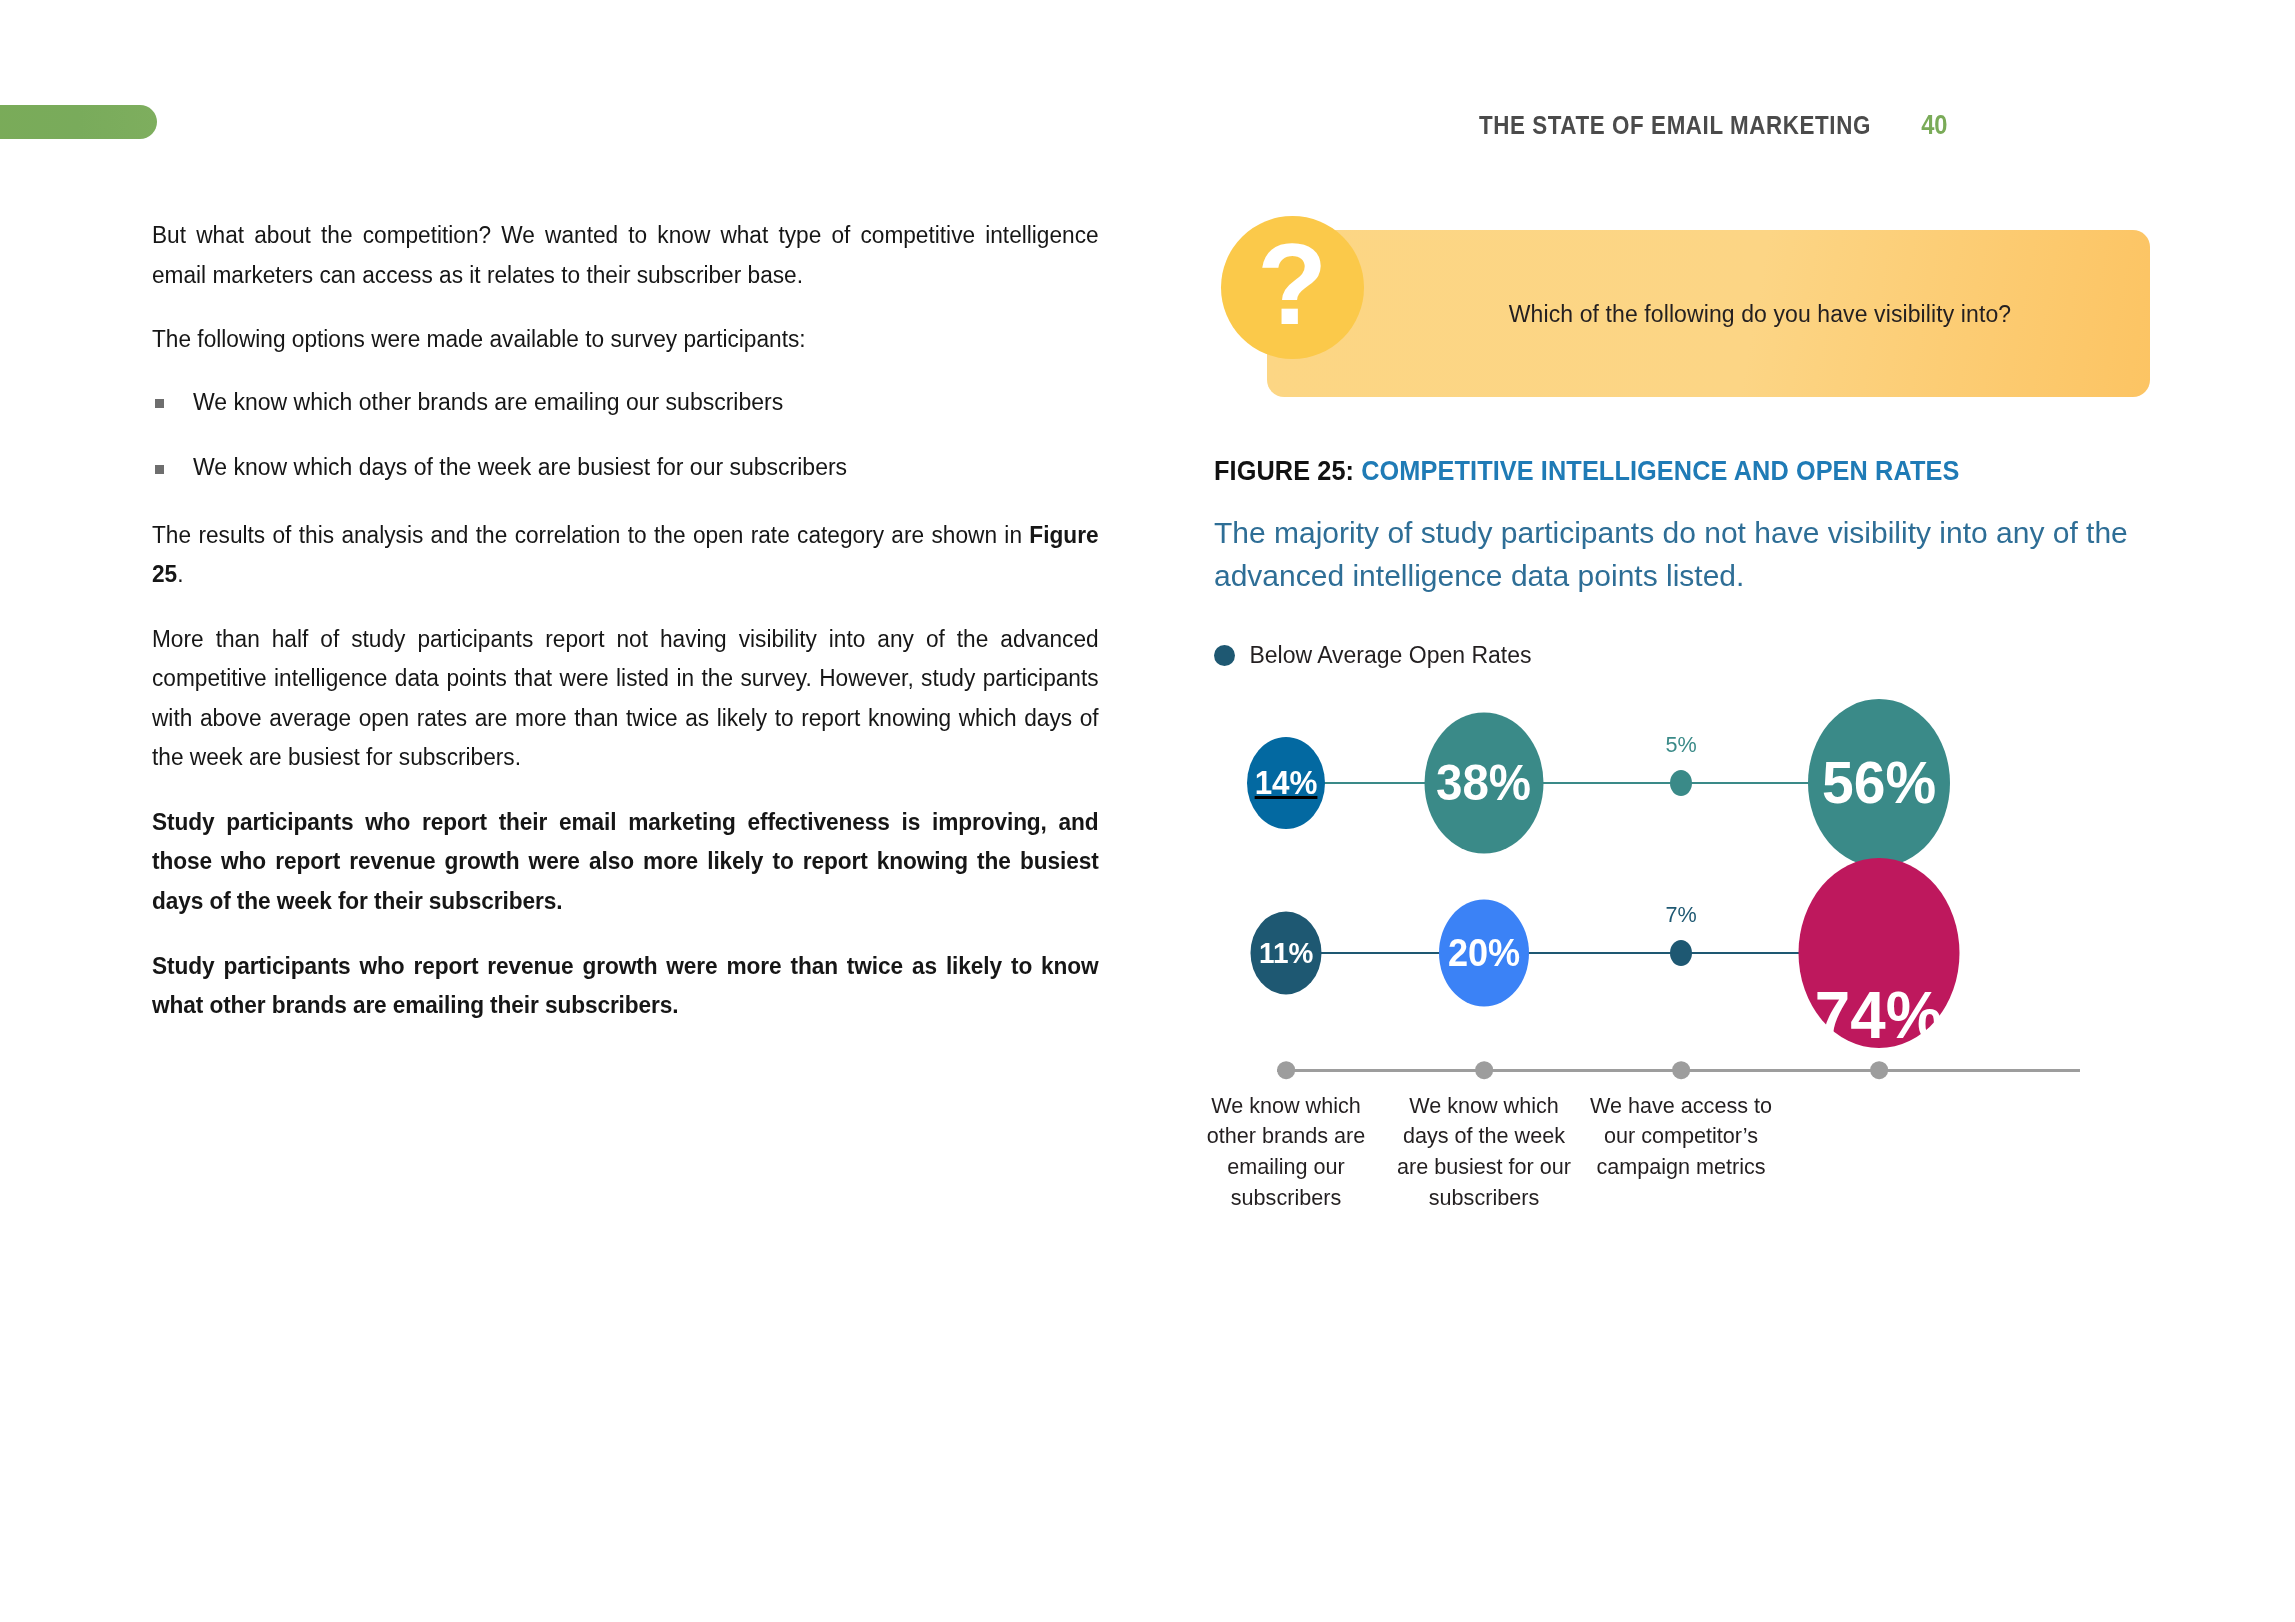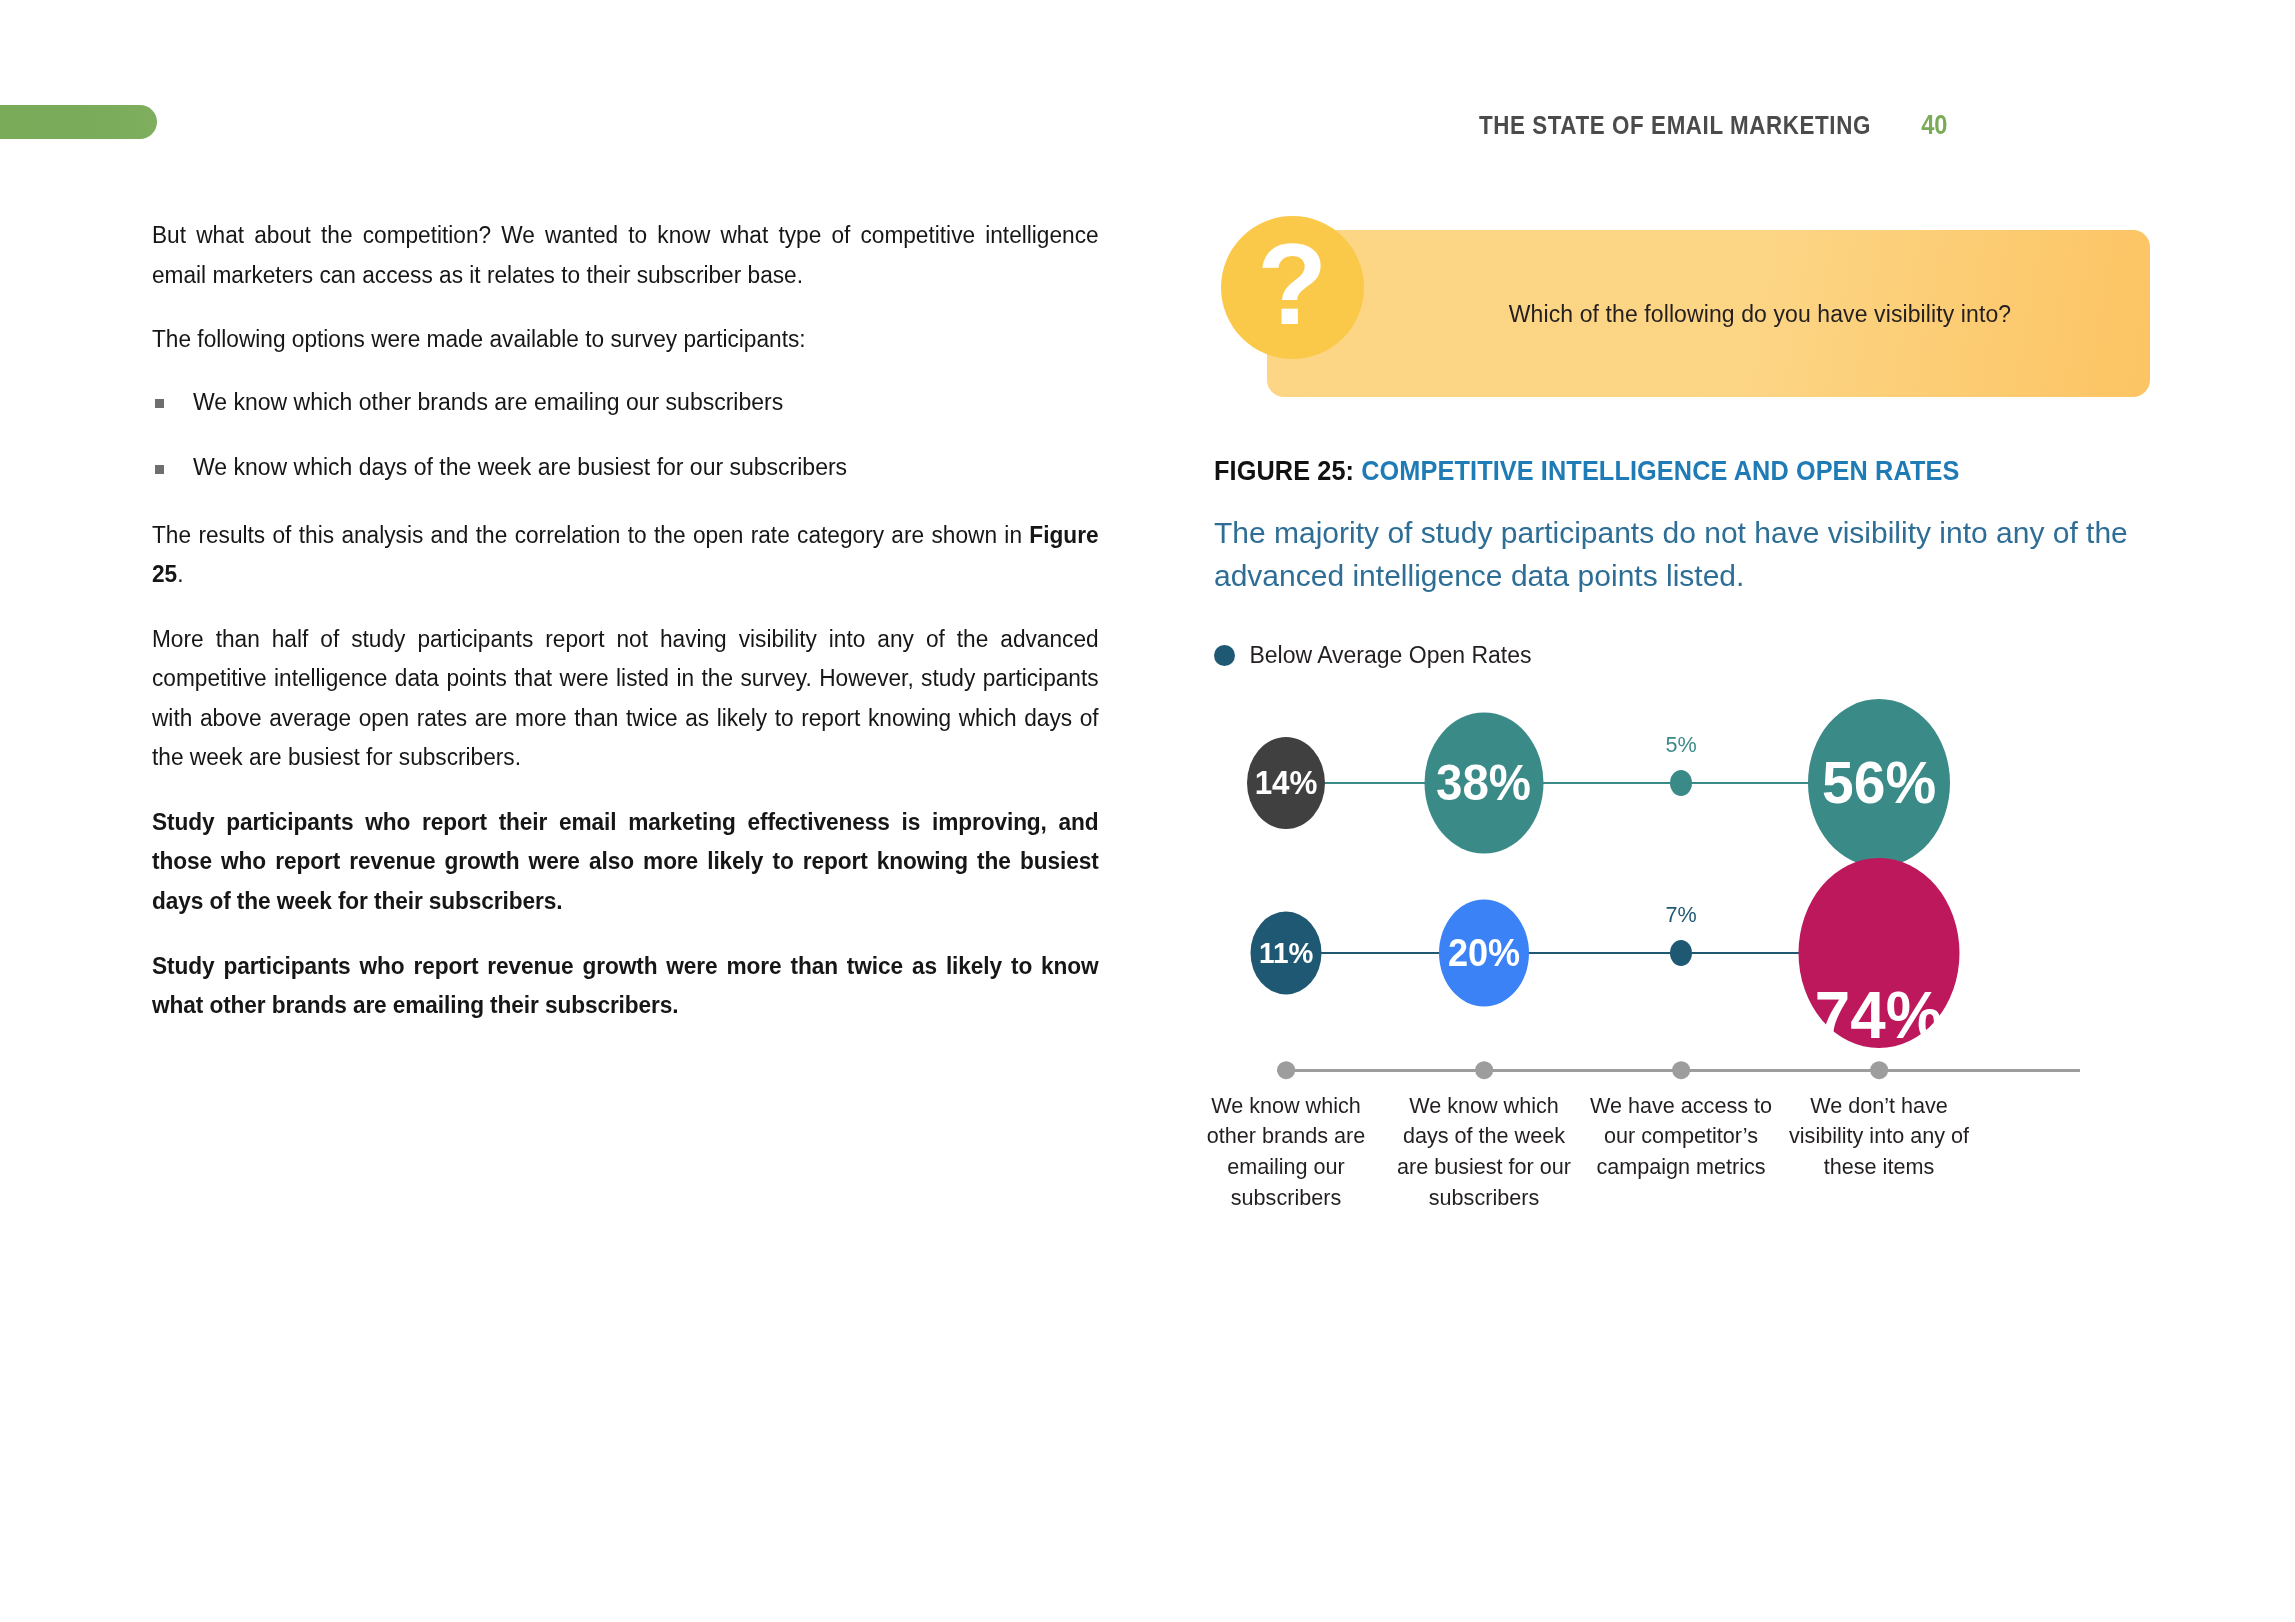--- a/index.html
+++ b/index.html
@@ -305,21 +305,21 @@
     <div class="legend">
       <div class="legend-row">
         <span class="legend-dot" id="legend-dot-1" style="background: rgb(30, 88, 114);"></span>
         <span class="legend-label">Below Average Open Rates</span>
       </div>
     </div>
 
     <div class="chart">
       <div class="series-row row-above" id="series-row-0">
           <div class="conn-line" style="left: 72px; width: 593px; background: rgb(58, 138, 136);"></div>
-          <div class="node" style="left: 72px; width: 78px; height: 92px; background: #404040;">
+          <div class="node" style="left: 72px; width: 78px; height: 92px; background: #0369a1; text-decoration: underline;">
             <span class="node-label" style="font-size: 33px;">14%</span>
           </div>
           <div class="node" style="left: 270px; width: 119px; height: 141px; background: rgb(58, 138, 136);">
             <span class="node-label" style="font-size: 50px;">38%</span>
           </div>
           <div class="out-label" style="left: 467px; top: 36px; color: rgb(58, 138, 136);">5%</div>
           <div class="node" style="left: 467px; width: 22px; height: 26px; background: rgb(58, 138, 136);"></div>
           <div class="node" style="left: 665px; width: 142px; height: 168px; background: rgb(58, 138, 136);">
             <span class="node-label" style="font-size: 60px;">56%</span>
           </div>
@@ -344,19 +344,18 @@
             <div class="axis-dot" style="left: 72px; background: rgb(157, 157, 157);"></div>
             <div class="axis-dot" style="left: 270px; background: rgb(157, 157, 157);"></div>
             <div class="axis-dot" style="left: 467px; background: rgb(157, 157, 157);"></div>
             <div class="axis-dot" style="left: 665px; background: rgb(157, 157, 157);"></div>
           </div>
       </div>
       <div class="cat-labels" id="cat-labels">
           <div class="cat" style="left: 72px; top: 0px;">We know which other brands are emailing our subscribers</div>
           <div class="cat" style="left: 270px; top: 0px;">We know which days of the week are busiest for our subscribers</div>
           <div class="cat" style="left: 467px; top: 0px;">We have access to our competitor’s campaign metrics</div>
-          <div class="cat" style="left: 665px; top: 0px;">We don’t have visibility into any of these items</div>
         </div>
     </div>
 
   </div>
 </div>
 
 
 </body></html>

